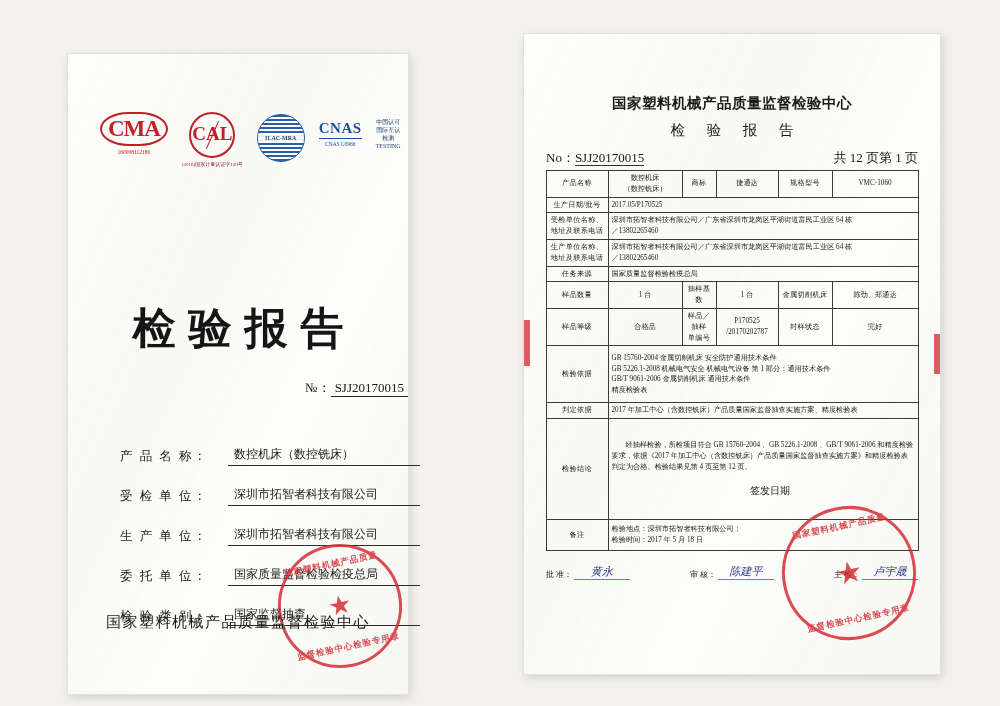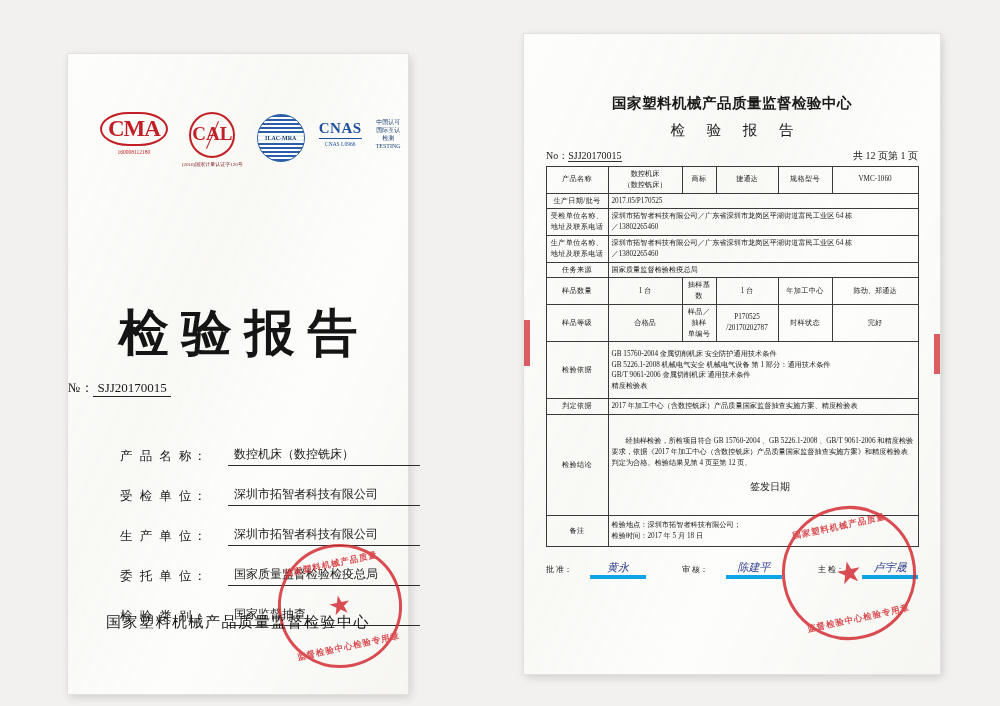--- a/index.html
+++ b/index.html
@@ -132,32 +132,32 @@
     line-height: 1.35;
     text-align: center;
     white-space: nowrap;
   }
 
   .big-title {
     position: absolute;
     top: 246px;
     left: 0; right: 0;
     text-align: center;
-    font-size: 50px;
+    font-size: 43px;
     font-weight: bold;
     letter-spacing: 13px;
     text-indent: 13px;
     color: #151515;
     font-family: "Liberation Serif", serif;
   }
   .report-no {
     position: absolute;
     top: 325px;
     left: 0; right: 0;
-    text-align: left;
+    text-align: right;
     font-size: 13px;
   }
   .report-no .u { border-bottom: 1px solid #222; padding: 0 4px 1px 4px; }
 
   .fields {
     position: absolute;
     top: 392px;
     left: 52px;
     width: 300px;
     font-size: 12.5px;
@@ -241,21 +241,21 @@
     text-align: center;
     margin-top: 8px;
     font-size: 14.5px;
     font-weight: normal;
     letter-spacing: 9px;
     text-indent: 9px;
   }
   .r-meta {
     display: flex;
     justify-content: space-between;
-    font-size: 10px;
+    font-size: 13px;
     margin: 9px 22px 3px 22px;
   }
   .r-meta .no .u { border-bottom: 1px solid #333; }
   table.report {
     width: 372px;
     margin: 0 auto;
     border-collapse: collapse;
     font-size: 7.2px;
     color: #1a1a1a;
     table-layout: fixed;
@@ -285,25 +285,25 @@
     width: 128px;
     height: 128px;
   }
   .sig-row {
     display: flex;
     width: 372px;
     margin: 13px auto 0 auto;
     font-size: 8px;
     justify-content: space-between;
   }
-  .sig-item { display: flex; align-items: center; gap: 18px; }
+  .sig-item { display: flex; align-items: flex-end; gap: 2px; }
   .sig-line {
     display: inline-block;
     width: 56px;
-    border-bottom: 4px solid #0ea5e9;
+    border-bottom: 1px solid #0ea5e9;
     text-align: center;
     font-family: Liberation Serif, serif;
     color: #2b3b8f;
     font-style: italic;
     font-size: 11px;
   }
   
   .edge-mark {
     position: absolute;
     width: 6px;
@@ -434,21 +434,21 @@
         </tr>
         <tr>
           <td class="lbl">任务来源</td>
           <td class="val" colspan="5">国家质量监督检验检疫总局</td>
         </tr>
         <tr>
           <td class="lbl">样品数量</td>
           <td class="valc">1 台</td>
           <td class="lbl">抽样基数</td>
           <td class="valc">1 台</td>
-          <td class="lbl">年加工中心</td>
+          <td class="lbl">金属切削机床</td>
           <td class="valc">陈劲、郑通达</td>
         </tr>
         <tr>
           <td class="lbl">样品等级</td>
           <td class="valc">合格品</td>
           <td class="lbl multiline">样品／抽样
 单编号</td>
           <td class="valc multiline">P170525
 /20170202787</td>
           <td class="lbl">封样状态</td>

